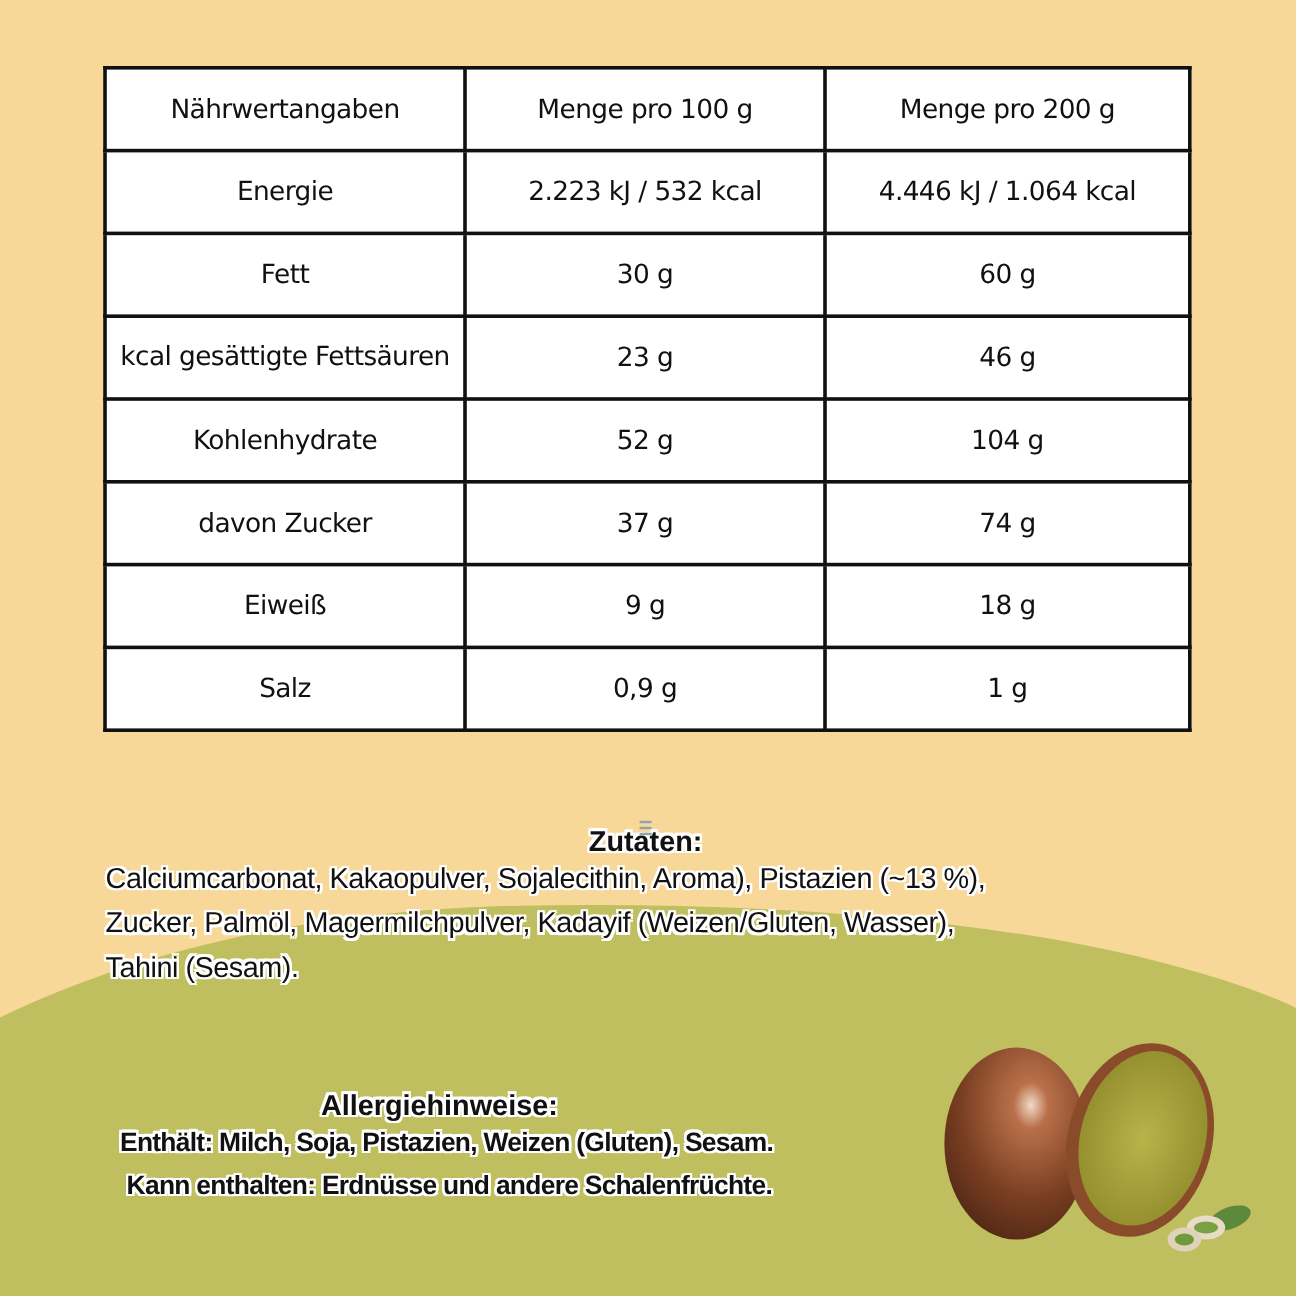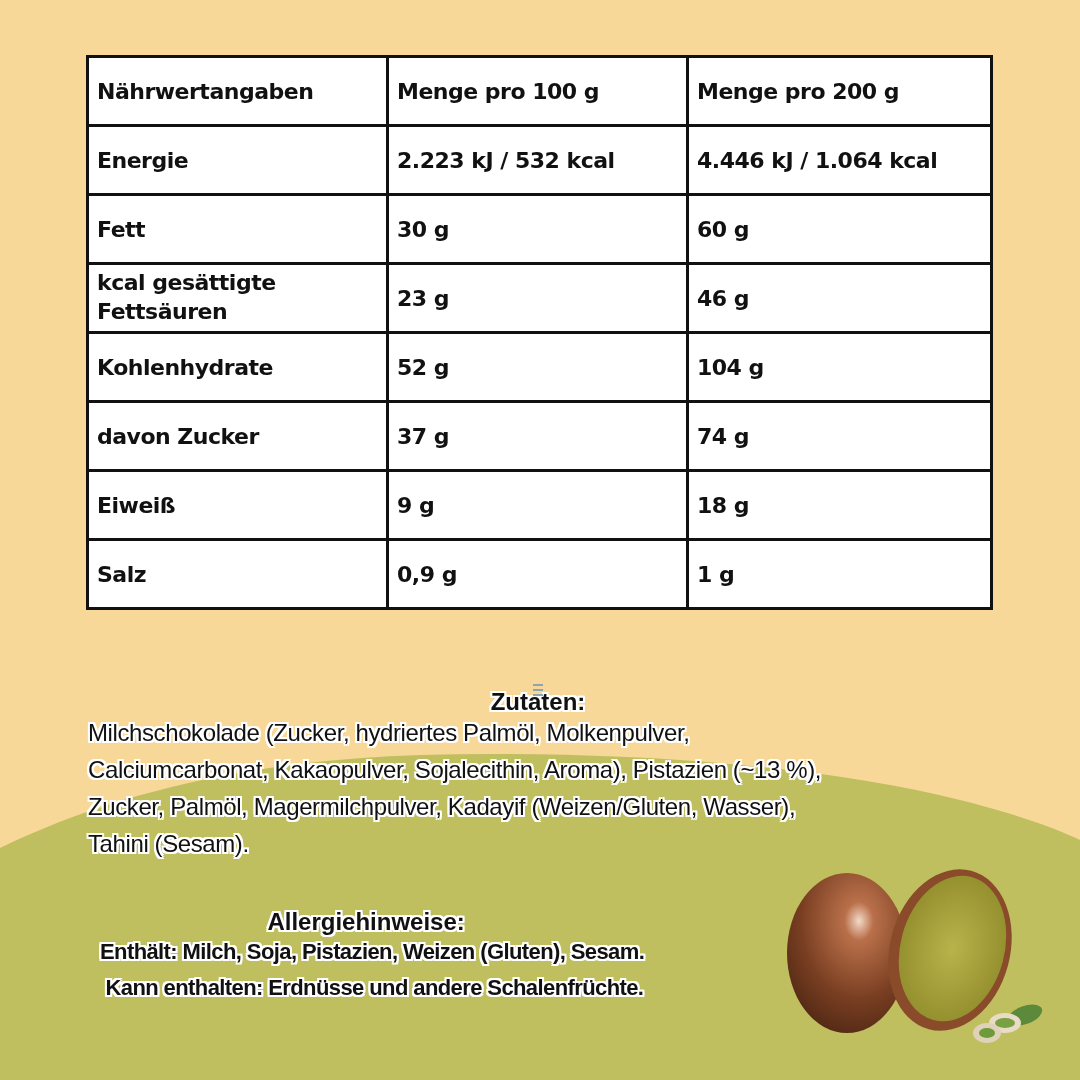--- a/index.html
+++ b/index.html
@@ -11,25 +11,26 @@
     }
     .bg-hill { position: absolute; left: 0; top: 0; width: 1080px; height: 1080px; z-index: 0; }
     .nutrition-table {
       position: absolute; left: 86px; top: 55px; width: 904px;
       border-collapse: collapse; background: #ffffff; z-index: 1;
       table-layout: fixed;
     }
     .nutrition-table td {
       border: 3px solid #111;
       padding: 0 8px;
-      font-size: 22px; font-weight: 700;
+      font-size: 22px; font-weight: 400;
       height: 66px; vertical-align: middle;
       line-height: 1.5;
       font-family: "DejaVu Sans", sans-serif;
       letter-spacing: -0.5px;
+      text-align: center;
     }
     .nutrition-table col.c1 { width: 300px; }
     .nutrition-table col.c2 { width: 300px; }
     .nutrition-table col.c3 { width: 304px; }
     .text-block { position: absolute; left: 88px; z-index: 2; }
     .outlined {
       text-shadow:
         -2px -2px 0 #fff, 2px -2px 0 #fff, -2px 2px 0 #fff, 2px 2px 0 #fff,
         0 -2px 0 #fff, 0 2px 0 #fff, -2px 0 0 #fff, 2px 0 0 #fff;
     }
@@ -111,21 +112,20 @@
   </tr>
 </tbody>
   </table>
 
 <div class="text-block" style="top:680px;">
   <div class="section-heading">
     <span class="icon-note"></span>
     <span class="outlined">Zutaten:</span>
   </div>
   <div class="ingredients-body outlined">
-    <div>Milchschokolade (Zucker, hydriertes Palmöl, Molkenpulver,</div>
     <div>Calciumcarbonat, Kakaopulver, Sojalecithin, Aroma), Pistazien (~13 %),</div>
     <div>Zucker, Palmöl, Magermilchpulver, Kadayif (Weizen/Gluten, Wasser),</div>
     <div>Tahini (Sesam).</div>
   </div>
 </div>
 
 <div class="text-block" style="top:900px;">
   <div class="section-heading">
     <svg class="icon-warning" viewBox="0 0 24 24">
       <path d="M12 2 L23 21 L1 21 Z" fill="#f4b400"></path>

